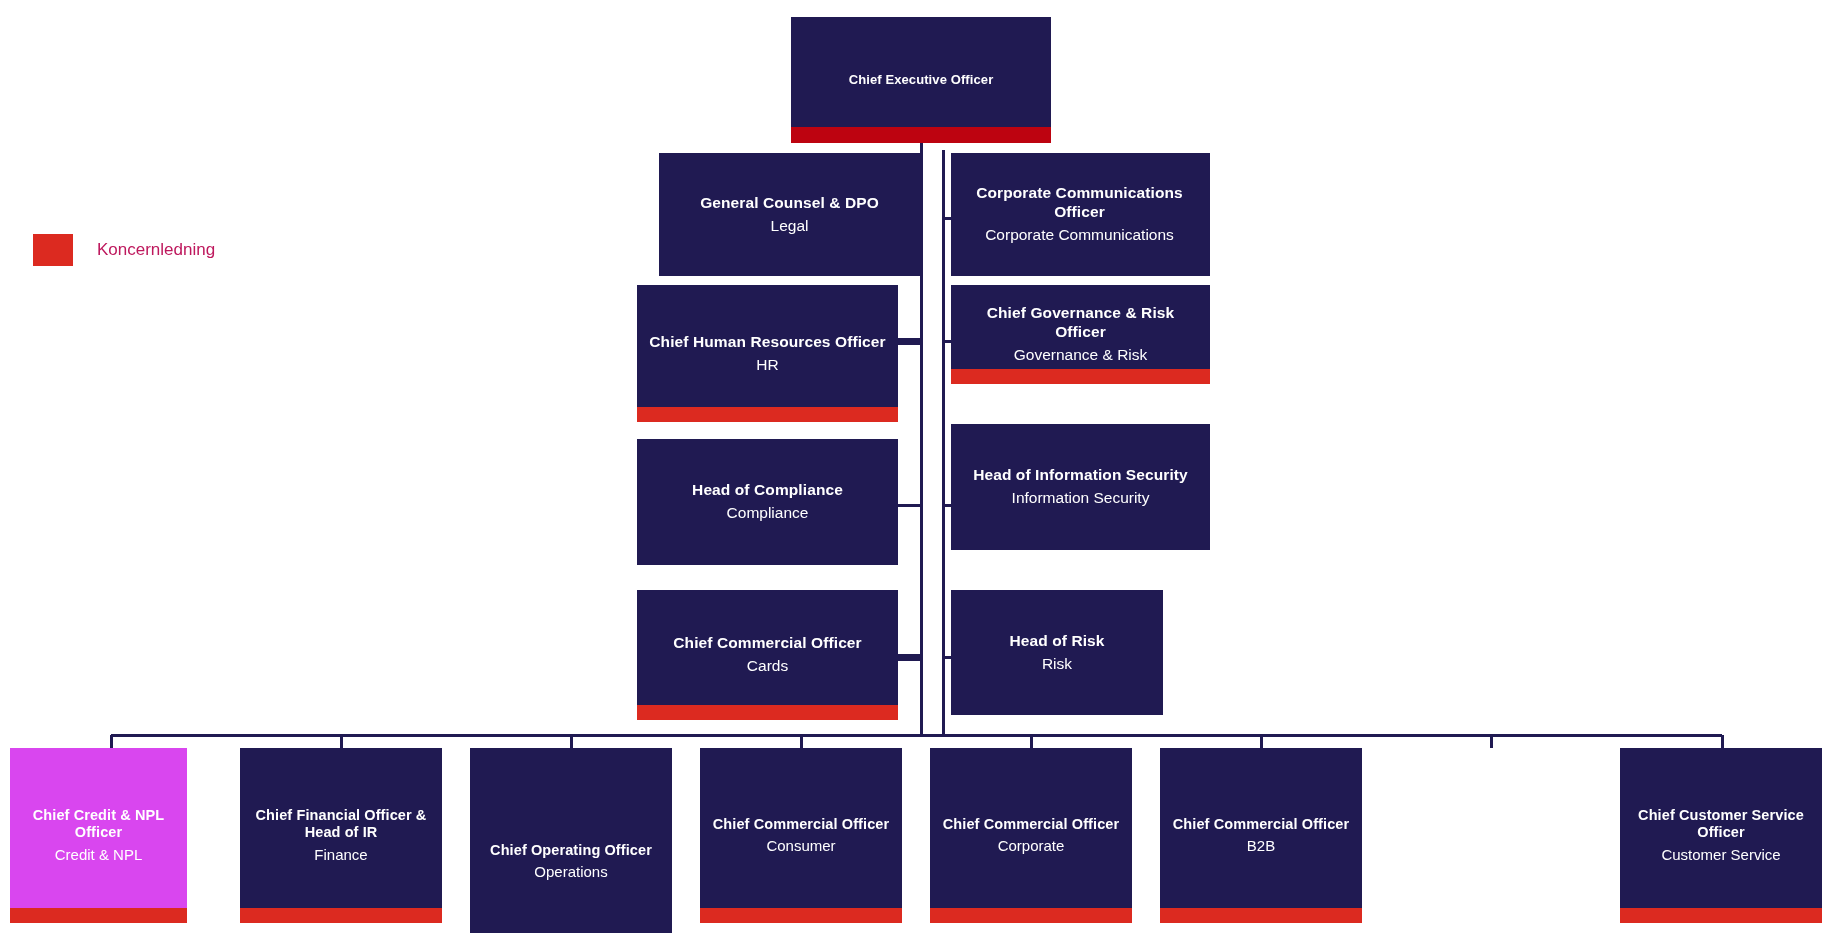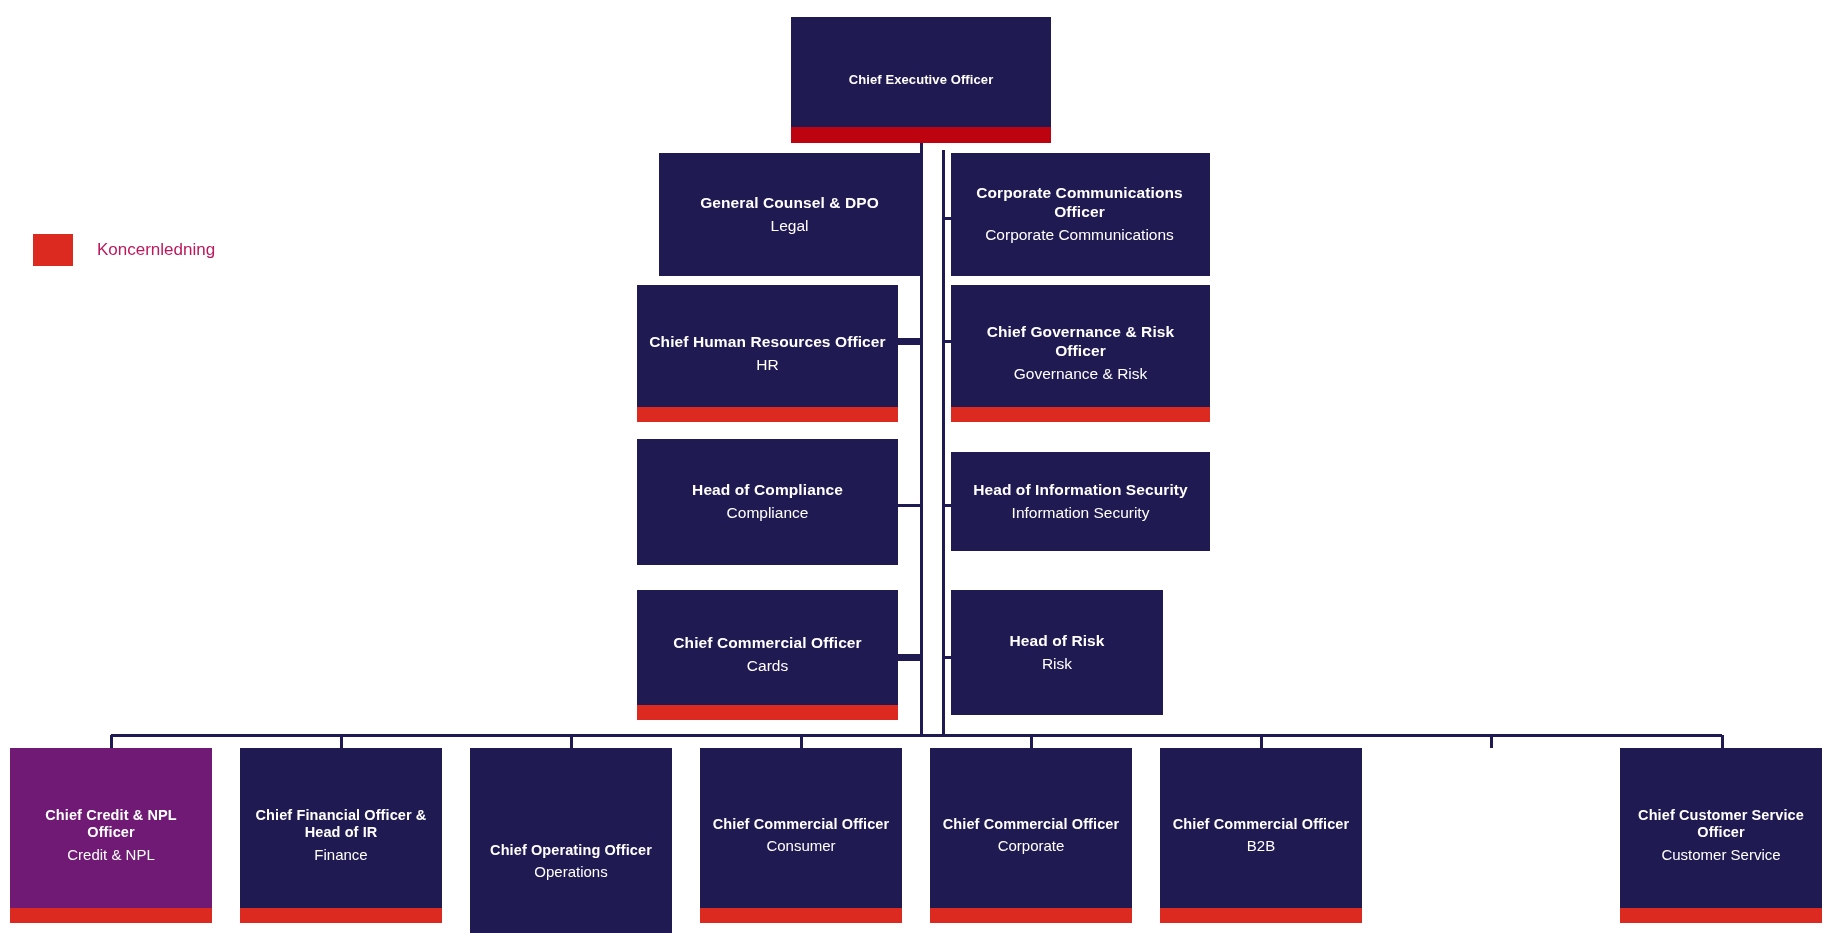--- a/index.html
+++ b/index.html
@@ -168,37 +168,37 @@
     <div class="title">Chief Commercial Officer</div>
     <div class="subtitle">Cards</div>
     <div class="accent" style="background: rgb(220, 42, 32);"></div>
   </div>
 
   <div class="node mid" style="left: 951px; top: 153px; width: 259px; height: 123px; background: rgb(32, 26, 82); padding-left: 8px;">
     <div class="title">Corporate Communications Officer</div>
     <div class="subtitle">Corporate Communications</div>
   </div>
 
-  <div class="node mid" style="left: 951px; top: 285px; width: 259px; height: 137px; background: rgb(32, 26, 82);">
+  <div class="node mid" style="left: 951px; top: 285px; width: 259px; height: 99px; background: rgb(32, 26, 82);">
     <div class="title">Chief Governance &amp; Risk Officer</div>
     <div class="subtitle">Governance &amp; Risk</div>
     <div class="accent" style="background: rgb(220, 42, 32);"></div>
   </div>
 
-  <div class="node mid" style="left: 951px; top: 452px; width: 259px; height: 99px; background: rgb(32, 26, 82);">
+  <div class="node mid" style="left: 951px; top: 424px; width: 259px; height: 126px; background: rgb(32, 26, 82);">
     <div class="title">Head of Information Security</div>
     <div class="subtitle">Information Security</div>
   </div>
 
   <div class="node mid" style="left: 951px; top: 590px; width: 212px; height: 125px; background: rgb(32, 26, 82);">
     <div class="title">Head of Risk</div>
     <div class="subtitle">Risk</div>
   </div>
 
-  <div class="node leaf" style="left: 10px; top: 748px; width: 202px; height: 175px; background: #701a75;">
+  <div class="node leaf" style="left: 10px; top: 748px; width: 177px; height: 175px; background: #d946ef;">
     <div class="title">Chief Credit &amp; NPL Officer</div>
     <div class="subtitle">Credit &amp; NPL</div>
     <div class="accent" style="background: rgb(220, 42, 32);"></div>
   </div>
 
   <div class="node leaf" style="left: 240px; top: 748px; width: 202px; height: 175px; background: rgb(32, 26, 82);">
     <div class="title">Chief Financial Officer &amp; Head of IR</div>
     <div class="subtitle">Finance</div>
     <div class="accent" style="background: rgb(220, 42, 32);"></div>
   </div>

